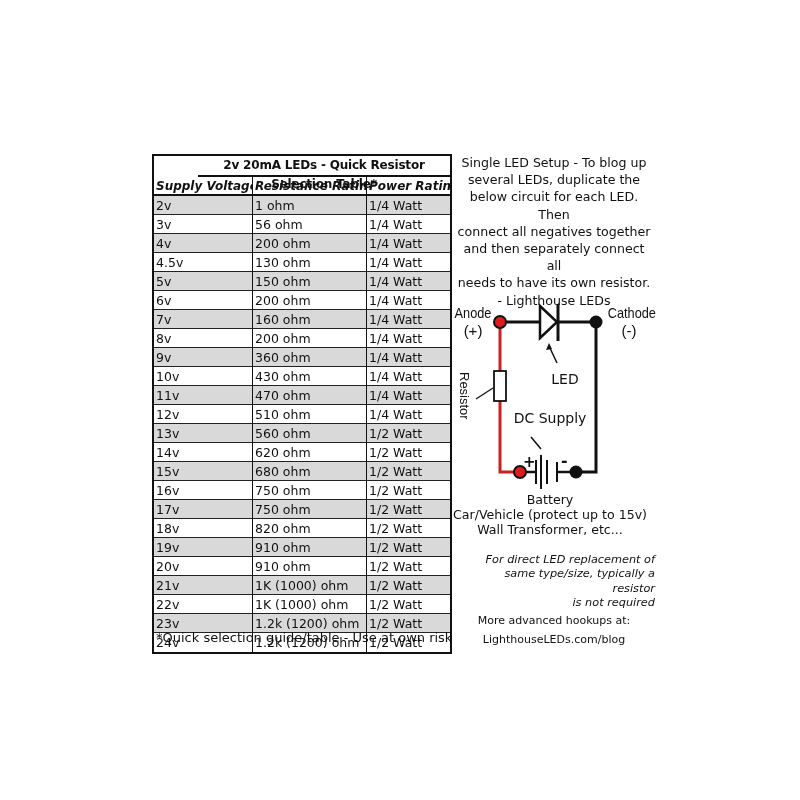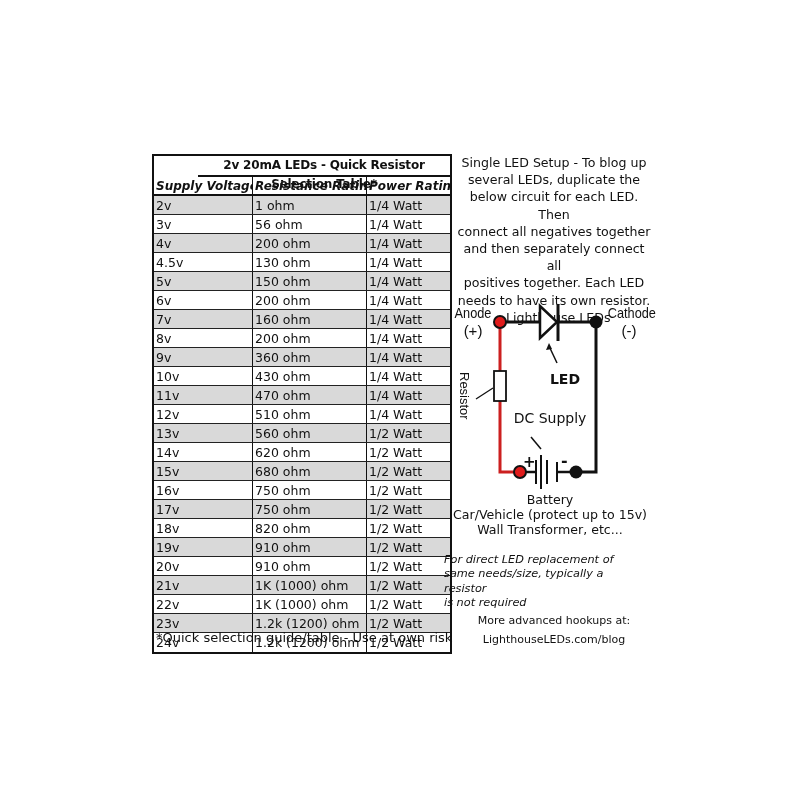--- a/index.html
+++ b/index.html
@@ -18,21 +18,21 @@
   .c1 { width: 99px; } .c2 { width: 114px; } .c3 { flex: 1; }
   .data-row { height: 19px; border-bottom: 1px solid #222; font-size: 12.5px; line-height: 19px; }
   .data-row:last-child { border-bottom: none; }
   .data-row.shade .cell { background: #d9d9d9; }
   .footnote { position: absolute; left: 156px; top: 630px; font-size: 13px; }
   .intro { position: absolute; left: 456px; top: 154px; width: 196px; text-align: center;
            font-size: 12.6px; line-height: 17.2px; }
   .lbl { position: absolute; font-family: "Liberation Sans", sans-serif; font-size: 15px;
          text-align: center; line-height: 18px; }
   .sm { position: absolute; text-align: center; font-size: 12.6px; line-height: 15px; }
-  .italic-note { position: absolute; left: 444px; top: 553px; width: 190px; text-align: left;
+  .italic-note { position: absolute; left: 465px; top: 553px; width: 190px; text-align: right;
                  font-style: italic; font-size: 11.3px; line-height: 14.3px; }
   .more { position: absolute; left: 456px; top: 612px; width: 196px; text-align: center;
           font-size: 11px; line-height: 18.5px; }
   svg.circ { position: absolute; left: 0; top: 0; }
 </style>
 </head>
 <body>
 
 <div class="tbl">
   <div class="title-row">2v 20mA LEDs - Quick Resistor Selection Table*</div>
@@ -165,21 +165,20 @@
     </div>
 </div>
 <div class="footnote">*Quick selection guide/table - Use at own risk</div>
 
 <div class="intro">
   <div>Single LED Setup - To blog up</div>
   <div>several LEDs, duplicate the</div>
   <div>below circuit for each LED. Then</div>
   <div>connect all negatives together</div>
   <div>and then separately connect all</div>
-  <div>positives together. Each LED</div>
   <div>needs to have its own resistor.</div>
   <div>- Lighthouse LEDs</div>
 </div>
 
 <svg class="circ" width="800" height="800">
 
   <polyline id="wire-pos" points="500,322 500,472 520,472" fill="none" stroke-width="3" stroke="#cc1f1f"></polyline>
 
   <line x1="500" y1="322" x2="540" y2="322" stroke="#111" stroke-width="3"></line>
   <line x1="557" y1="322" x2="596" y2="322" stroke="#111" stroke-width="3"></line>
@@ -218,31 +217,31 @@
 </svg>
 
 <div class="lbl" style="left:451px; top:304px; width:44px;">
   <div style="transform:scaleX(0.85)">Anode</div>
   <div>(+)</div>
 </div>
 <div class="lbl" style="left:604px; top:304px; width:50px;">
   <div style="transform:scaleX(0.85)">Cathode</div>
   <div>(-)</div>
 </div>
-<div class="sm" style="left:545px; top:372px; width:40px; font-size:14px;font-weight:bold;">LED</div>
+<div class="sm" style="left:545px; top:372px; width:40px; font-size:14px;">LED</div>
 <div class="sm" style="left:505px; top:411px; width:90px; font-size:14px;">DC Supply</div>
 
 <div class="sm" style="left:452px; top:492px; width:196px;">
   <div>Battery</div>
   <div>Car/Vehicle (protect up to 15v)</div>
   <div>Wall Transformer, etc...</div>
 </div>
 
 <div class="italic-note">
   <div>For direct LED replacement of</div>
-  <div>same needs/size, typically a resistor</div>
+  <div>same type/size, typically a resistor</div>
   <div>is not required</div>
 </div>
 
 <div class="more">
   <div>More advanced hookups at:</div>
   <div>LighthouseLEDs.com/blog</div>
 </div>
 
 </body></html>

